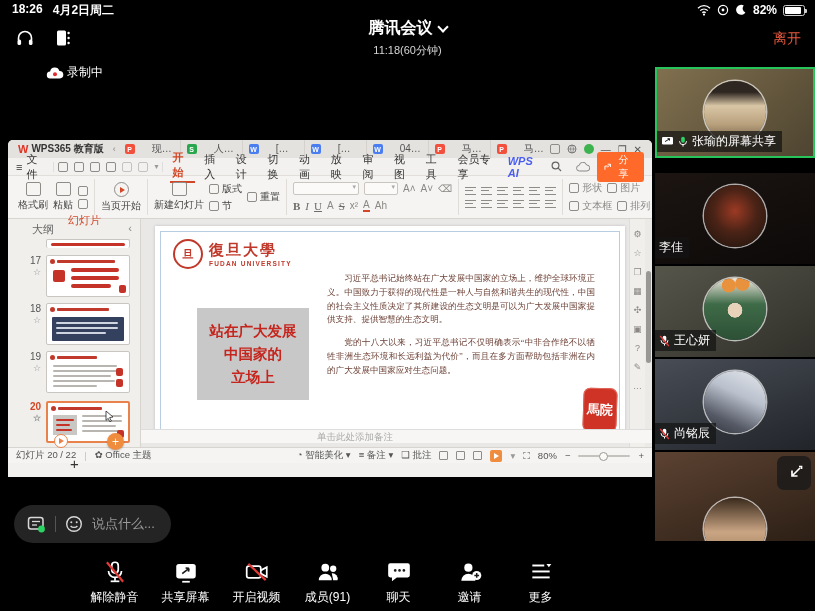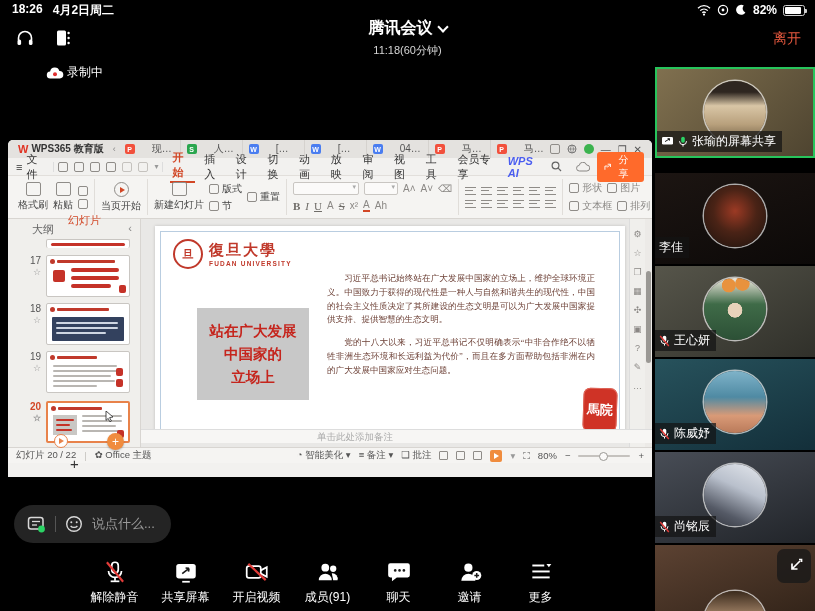--- a/index.html
+++ b/index.html
@@ -702,34 +702,20 @@
           <svg width="11" height="12" viewBox="0 0 11 12">
             <rect x="3.7" y="0.8" width="3.6" height="6" rx="1.8" fill="#fff"></rect>
             <path d="M2 5.2 a3.5 3.5 0 0 0 7 0" stroke="#fff" stroke-width="1" fill="none"></path>
             <line x1="5.5" y1="8.8" x2="5.5" y2="10.6" stroke="#fff" stroke-width="1"></line>
             <line x1="1.2" y1="1" x2="9.8" y2="11" stroke="#e23c39" stroke-width="1.4"></line>
           </svg>
         </span>
       <span>王心妍</span>
     </div>
   </div>
-  <div class="tile t4">
-    <div class="pav"></div>
-    <div class="plabel">
-      <span>
-          <svg width="11" height="12" viewBox="0 0 11 12">
-            <rect x="3.7" y="0.8" width="3.6" height="6" rx="1.8" fill="#fff"></rect>
-            <path d="M2 5.2 a3.5 3.5 0 0 0 7 0" stroke="#fff" stroke-width="1" fill="none"></path>
-            <line x1="5.5" y1="8.8" x2="5.5" y2="10.6" stroke="#fff" stroke-width="1"></line>
-            <line x1="1.2" y1="1" x2="9.8" y2="11" stroke="#e23c39" stroke-width="1.4"></line>
-          </svg>
-        </span>
-      <span>陈威妤</span>
-    </div>
-  </div>
   <div class="tile t5">
     <div class="pav"></div>
     <div class="plabel">
       <span>
           <svg width="11" height="12" viewBox="0 0 11 12">
             <rect x="3.7" y="0.8" width="3.6" height="6" rx="1.8" fill="#fff"></rect>
             <path d="M2 5.2 a3.5 3.5 0 0 0 7 0" stroke="#fff" stroke-width="1" fill="none"></path>
             <line x1="5.5" y1="8.8" x2="5.5" y2="10.6" stroke="#fff" stroke-width="1"></line>
             <line x1="1.2" y1="1" x2="9.8" y2="11" stroke="#e23c39" stroke-width="1.4"></line>
           </svg>

